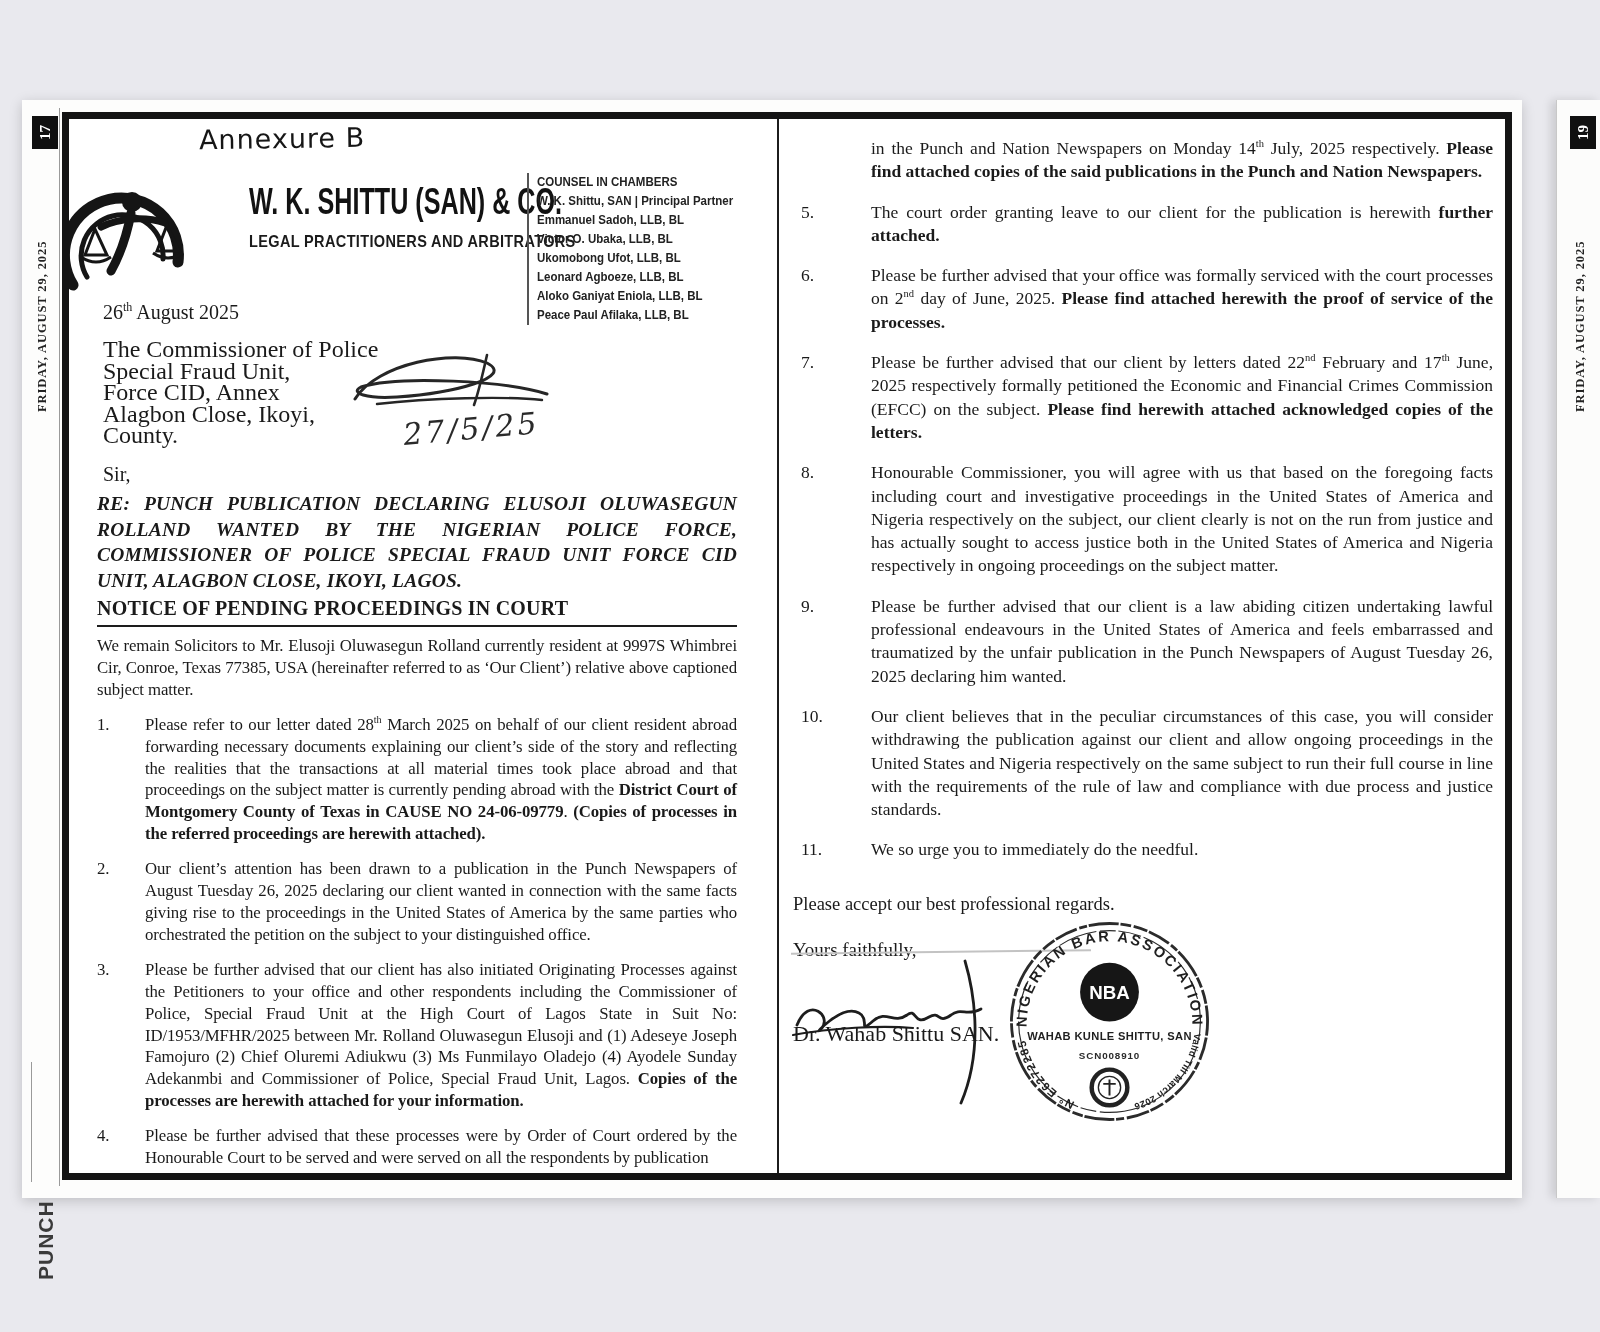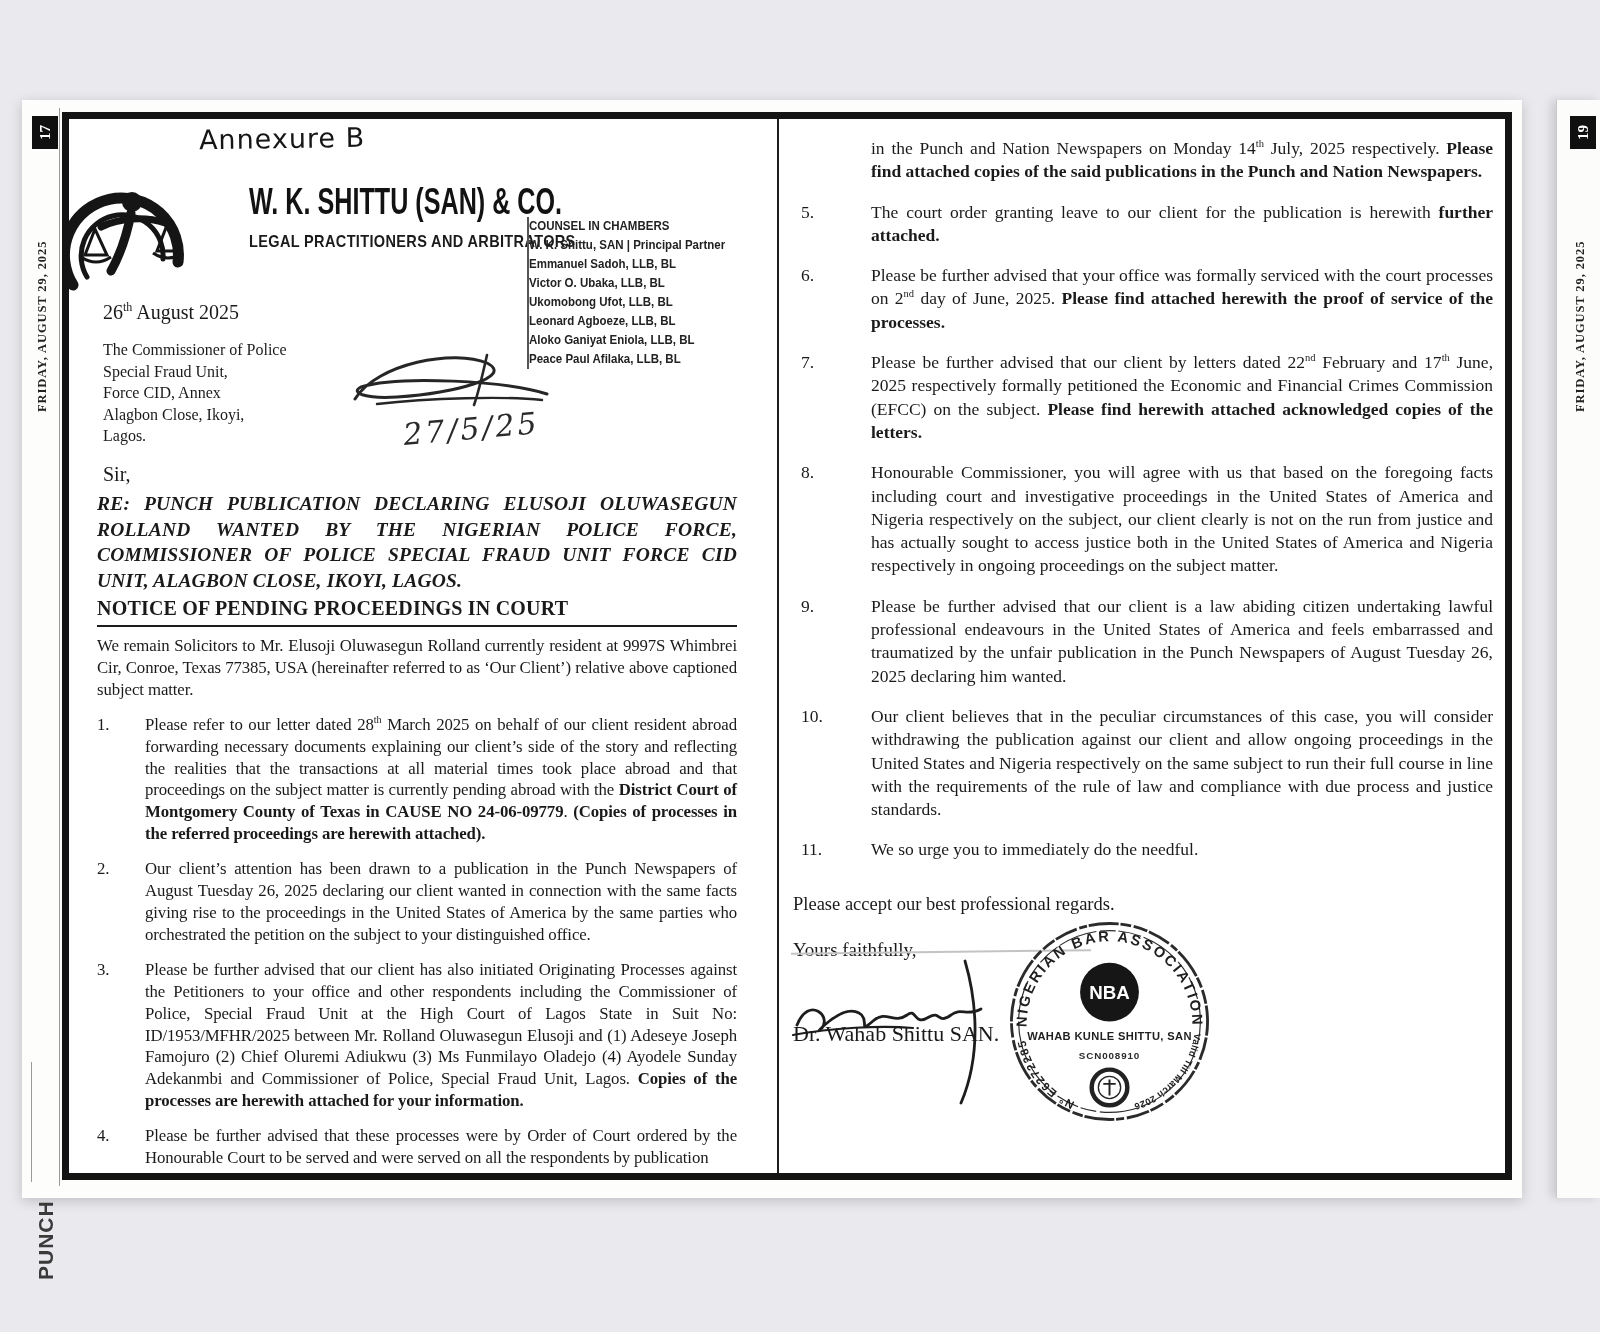--- a/index.html
+++ b/index.html
@@ -27,26 +27,26 @@
   
   .annexure{position:absolute;left:102px;top:-2px;font:27px "DejaVu Sans",sans-serif;
     transform:rotate(-.8deg);letter-spacing:1px;color:#161616;}
   .logo{position:absolute;left:-54px;top:40px;width:170px;height:150px;}
   .firm{position:absolute;left:152px;top:56px;width:360px;}
   .firm-name{font:bold 37px "Liberation Sans",sans-serif;transform:scaleX(.68);
     transform-origin:left top;white-space:nowrap;color:#121212;}
   .firm-sub{font:bold 16.5px "Liberation Sans",sans-serif;transform:scaleX(.88);
     transform-origin:left top;white-space:nowrap;letter-spacing:.4px;margin-top:9px;color:#1b1b1b;}
   .counsel{position:absolute;left:430px;top:48px;width:210px;border-left:2px solid #555;
-    padding-left:0;overflow:hidden;margin-top:44px;}
+    padding-left:8px;overflow:hidden;}
   .counsel-line{white-space:nowrap;font:bold 12.5px "Liberation Sans",sans-serif;
     line-height:19px;transform:scaleX(.92);transform-origin:left;color:#222;}
   
   .date-line{position:absolute;left:6px;top:176px;font-size:20px;}
-  .recipient{position:absolute;left:6px;top:214px;font-size:16px;line-height:21.6px;}
+  .recipient{position:absolute;left:6px;top:214px;font-size:24px;line-height:21.6px;}
   .received{position:absolute;left:240px;top:222px;width:260px;height:130px;}
   .received-note{position:absolute;left:66px;top:64px;font:italic 30px "DejaVu Serif",serif;
     transform:rotate(-5deg);color:#2a2a2a;letter-spacing:3px;}
   .salutation{position:absolute;left:6px;top:338px;font-size:20px;}
   .subject{position:absolute;left:0;top:366px;width:640px;font-weight:bold;font-size:19.5px;
     line-height:25.5px;text-align:justify;letter-spacing:.2px;font-style:italic;}
   .heading{position:absolute;left:0;top:472px;width:640px;font-weight:bold;font-size:20px;
     padding-bottom:5px;border-bottom:2.5px solid #1d1d1d;letter-spacing:.2px;}
   
   .flow-left{position:absolute;left:0;top:510px;width:640px;}
@@ -125,21 +125,21 @@
         <div class="counsel-line">Peace Paul Afilaka, LLB, BL</div>
       </div>
 
       <div class="date-line"><span>26</span><sup>th</sup><span> August 2025</span></div>
 
       <div class="recipient">
         <div>The Commissioner of Police</div>
         <div>Special Fraud Unit,</div>
         <div>Force CID, Annex</div>
         <div>Alagbon Close, Ikoyi,</div>
-        <div>Lagos.</div>
+        <div>County.</div>
       </div>
 
       <div class="received">
         <svg viewBox="0 0 230 120" width="230" height="120">
           <path d="M18,52 C40,16 118,2 150,16 C178,30 118,46 60,50 C30,52 12,46 24,40 C62,28 170,34 210,47" fill="none" stroke="#262626" stroke-width="3" stroke-linecap="round"></path>
           <path d="M40,57 C92,51 168,49 205,53" fill="none" stroke="#262626" stroke-width="2.4" stroke-linecap="round"></path>
           <path d="M150,8 C146,26 142,44 137,58" fill="none" stroke="#262626" stroke-width="2.6" stroke-linecap="round"></path>
         </svg>
         <div class="received-note">27/5/25</div>
       </div>

